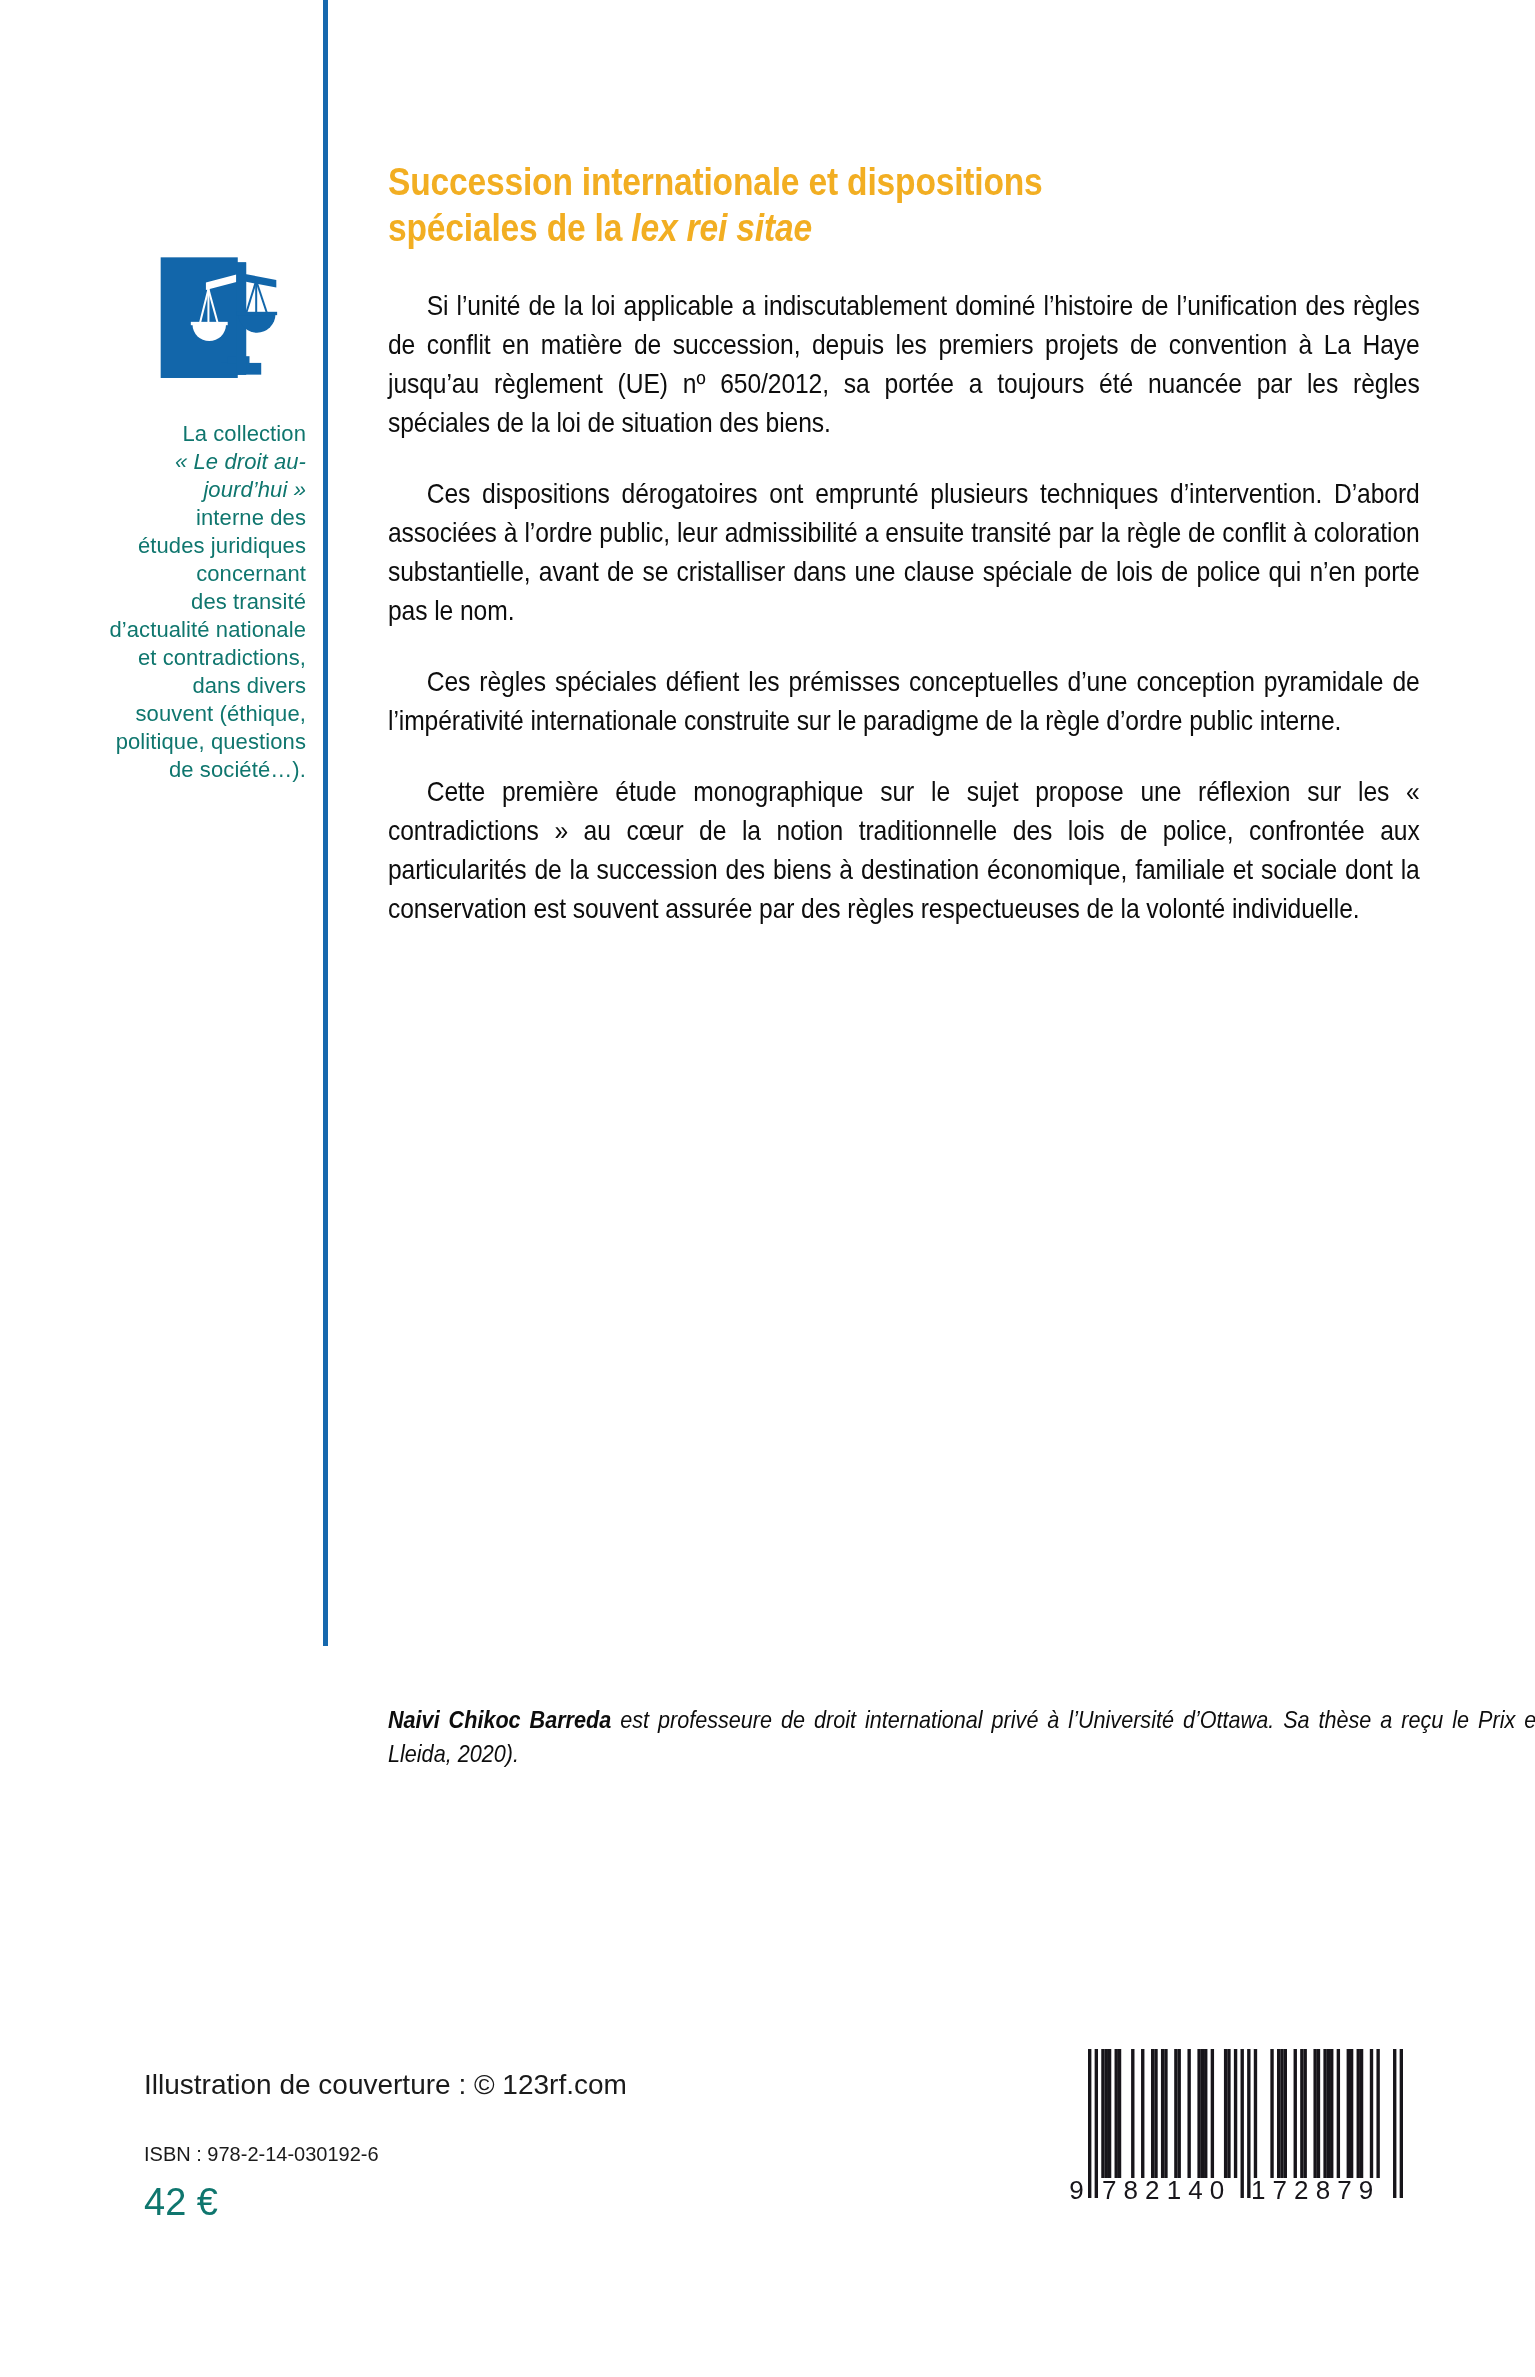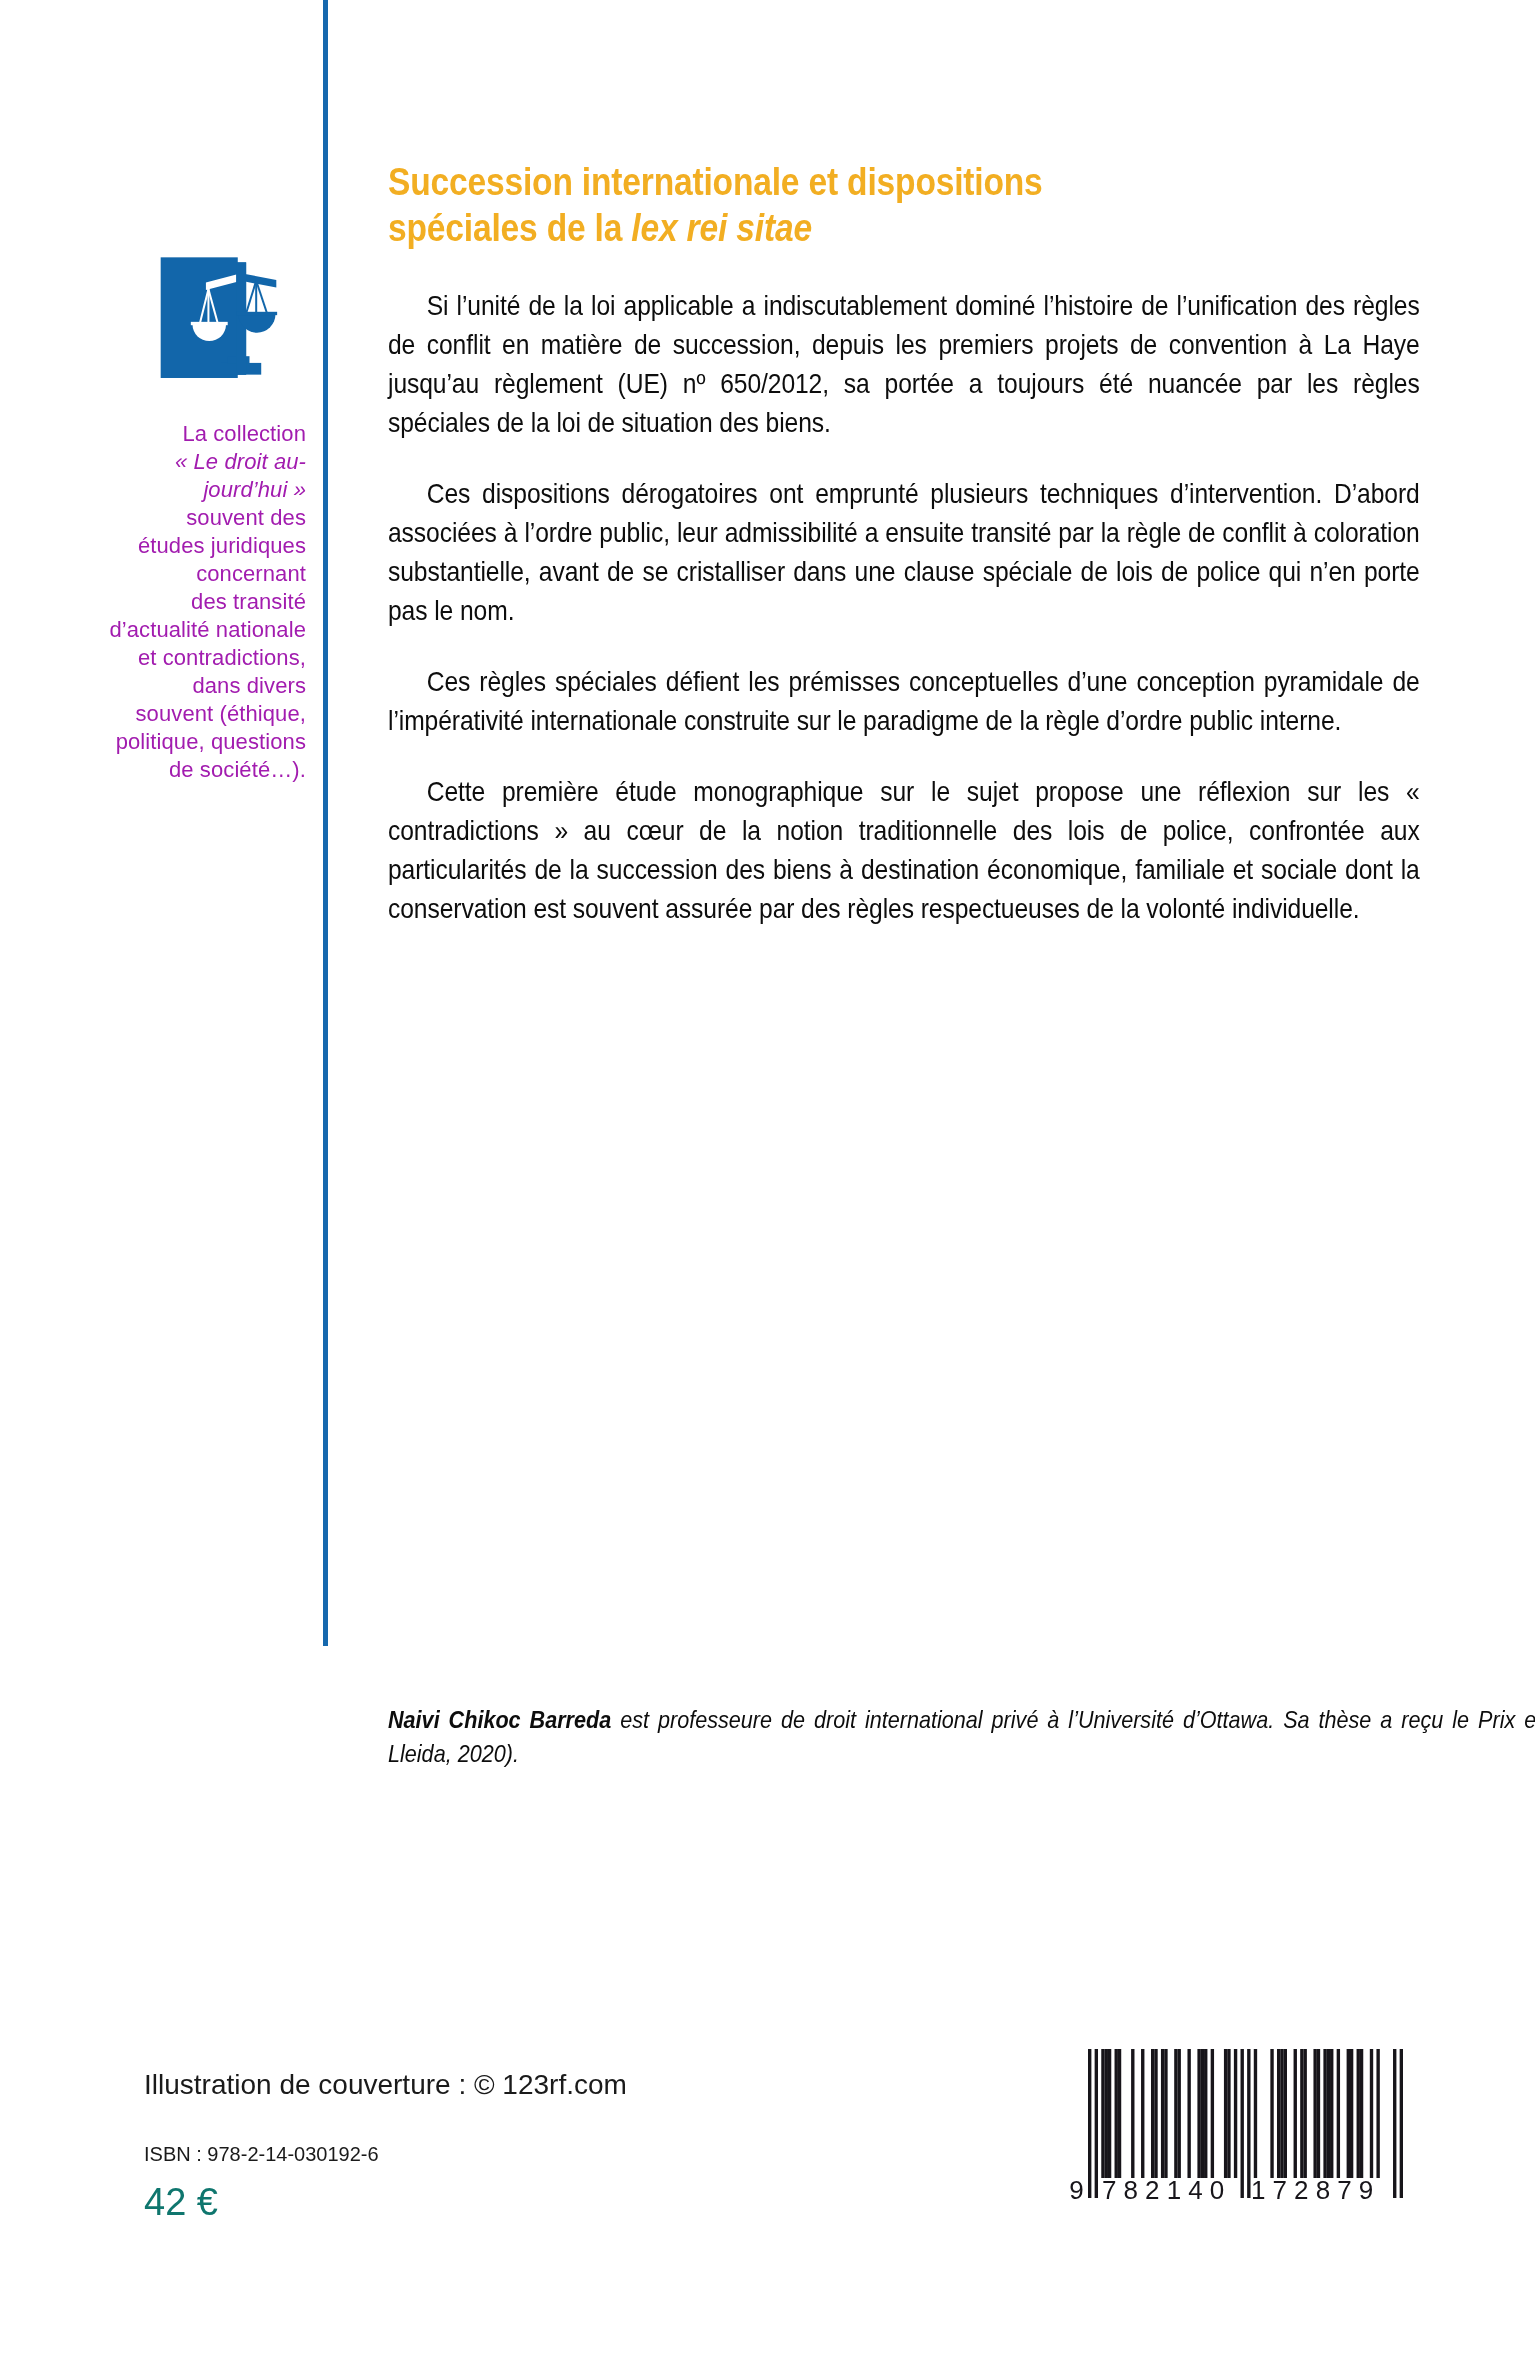--- a/index.html
+++ b/index.html
@@ -40,21 +40,21 @@
     padding-right: 23.5px;
   }
   #emblem {
     display: inline-block;
     width: 124px;
     height: 133px;
   }
   #collection-note {
     font-size: 22px;
     line-height: 28px;
-    color: #a21caf;
+    color: #0f766e;
     text-align: right;
     letter-spacing: 0.1px;
   }
   #collection-note .ital {
     font-style: italic;
     margin-top: 44px;
   }
 
   
   #maincol {
@@ -204,21 +204,21 @@
 
       <path d="M95 74 L139 74 A22 22 0 0 1 95 74 Z" fill="#1266AA"></path>
       <rect x="93" y="71" width="48" height="4" fill="#1266AA"></rect>
     </svg>
   </div>
 
   <div id="collection-note">
     <span>La collection</span><br>
     <span class="ital">« Le droit au-</span><br>
     <span class="ital">jourd’hui »</span><br>
-    <span>souvent des</span><br>
+    <span>interne des</span><br>
     <span>études juridiques</span><br>
     <span>concernant</span><br>
     <span>des transité</span><br>
     <span>d’actualité nationale</span><br>
     <span>et contradictions,</span><br>
     <span>dans divers</span><br>
     <span>souvent (éthique,</span><br>
     <span>politique, questions</span><br>
     <span>de société…).</span>
   </div>

